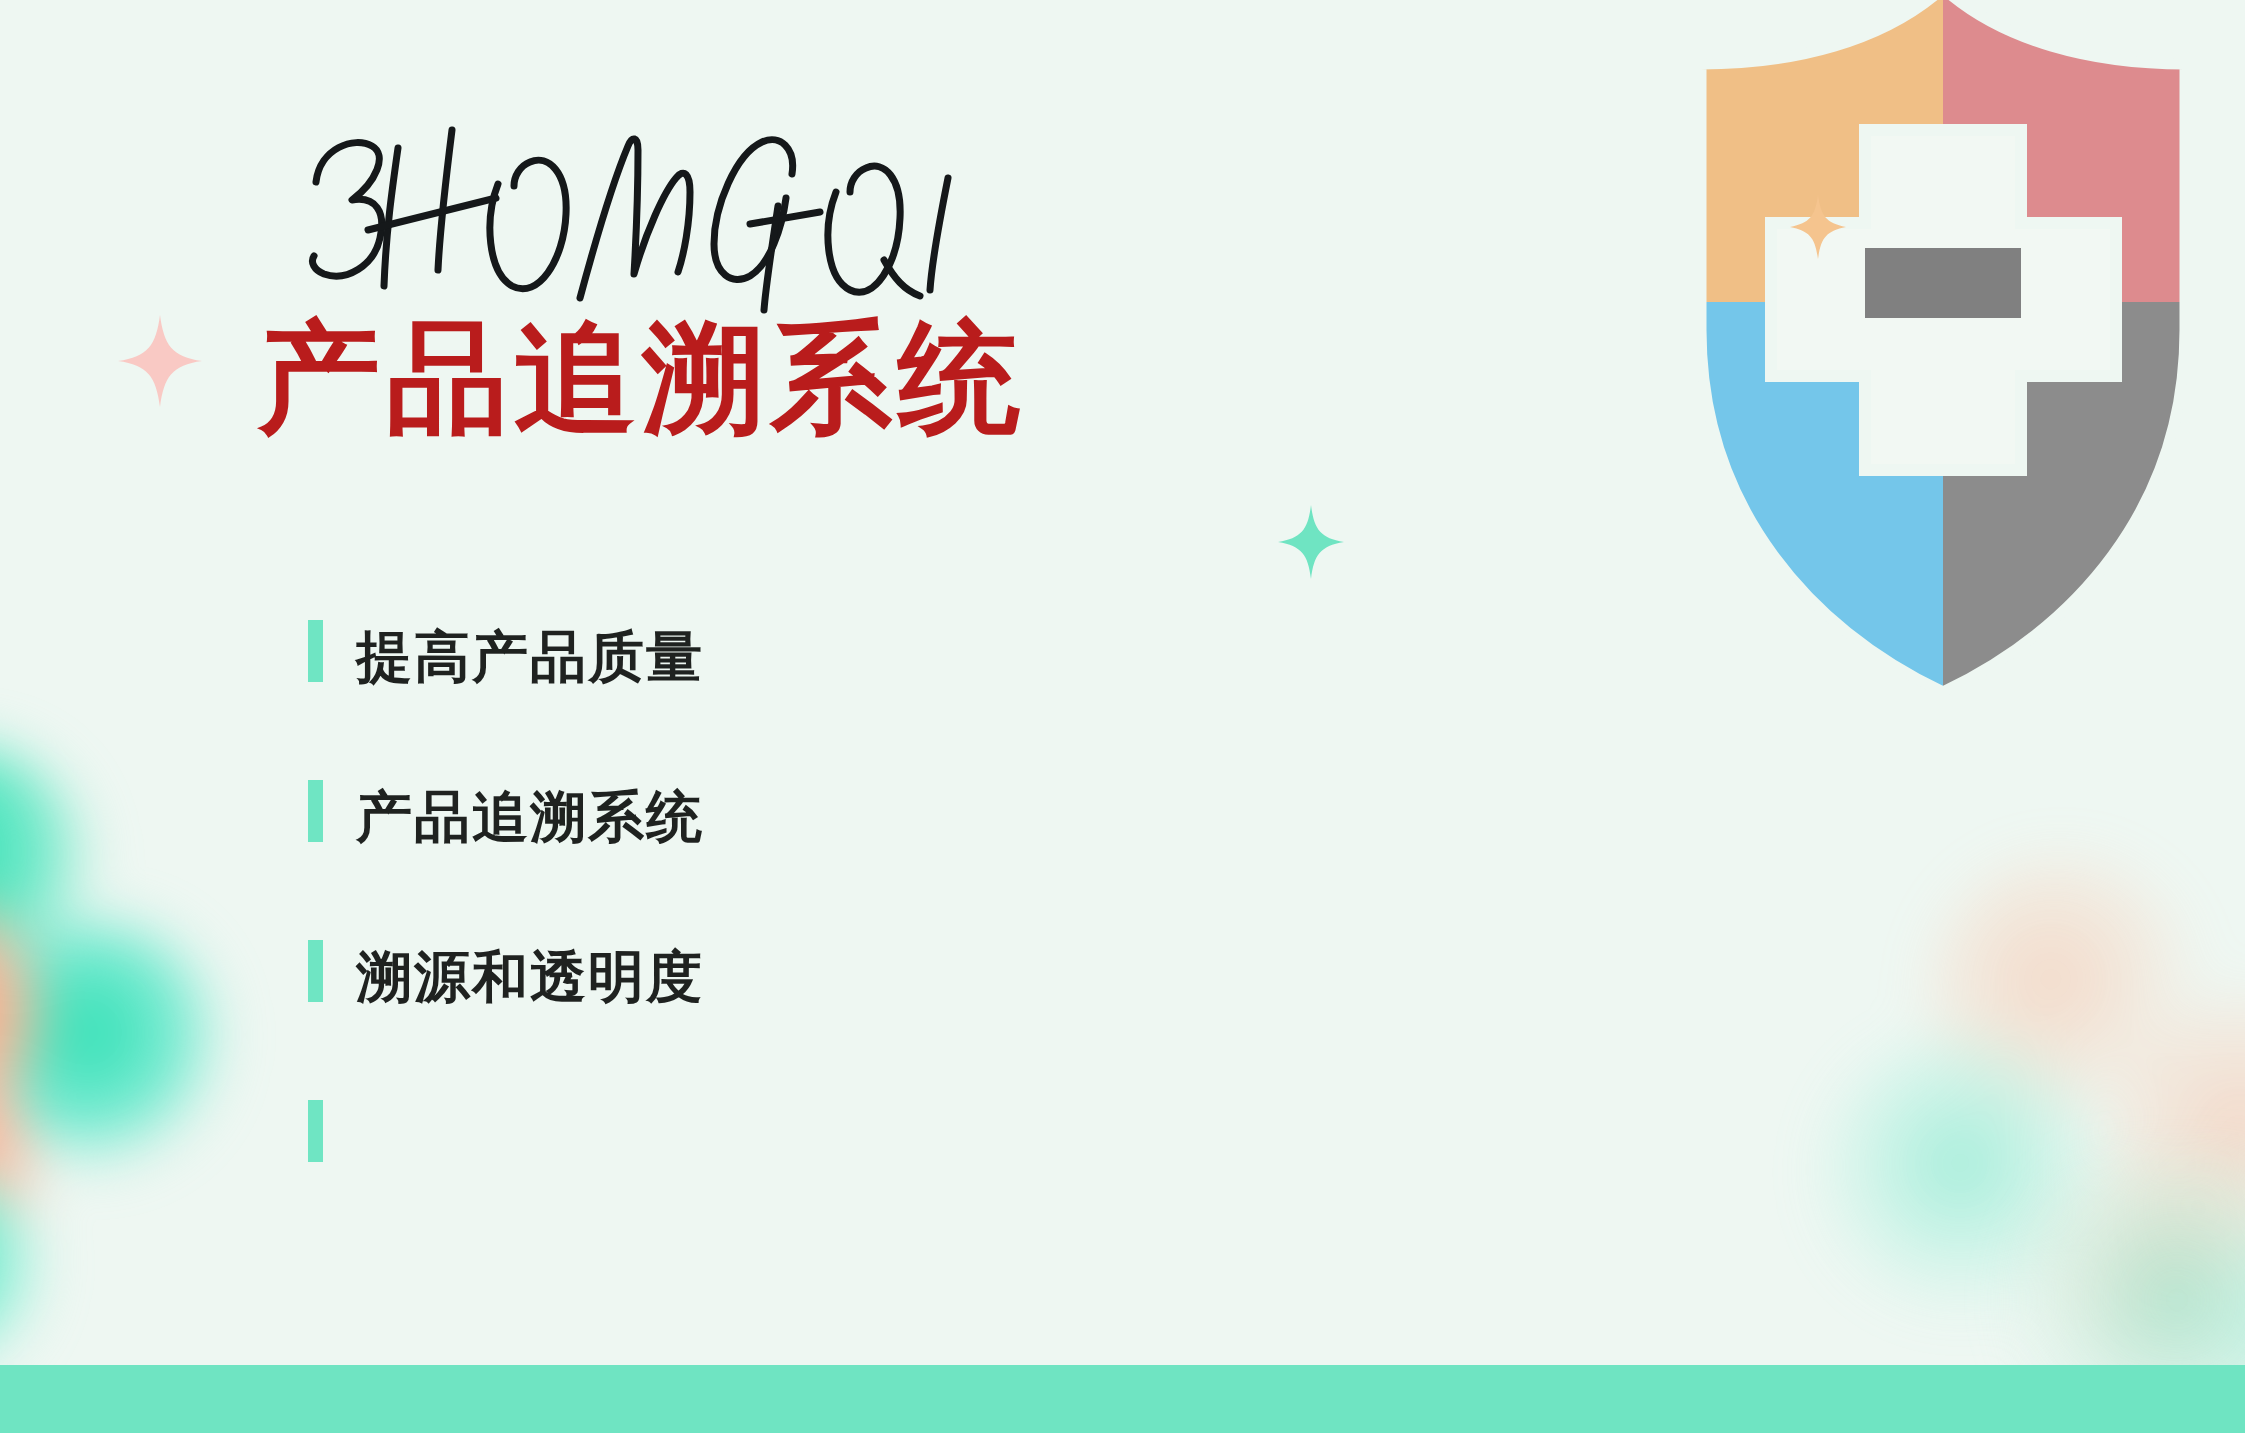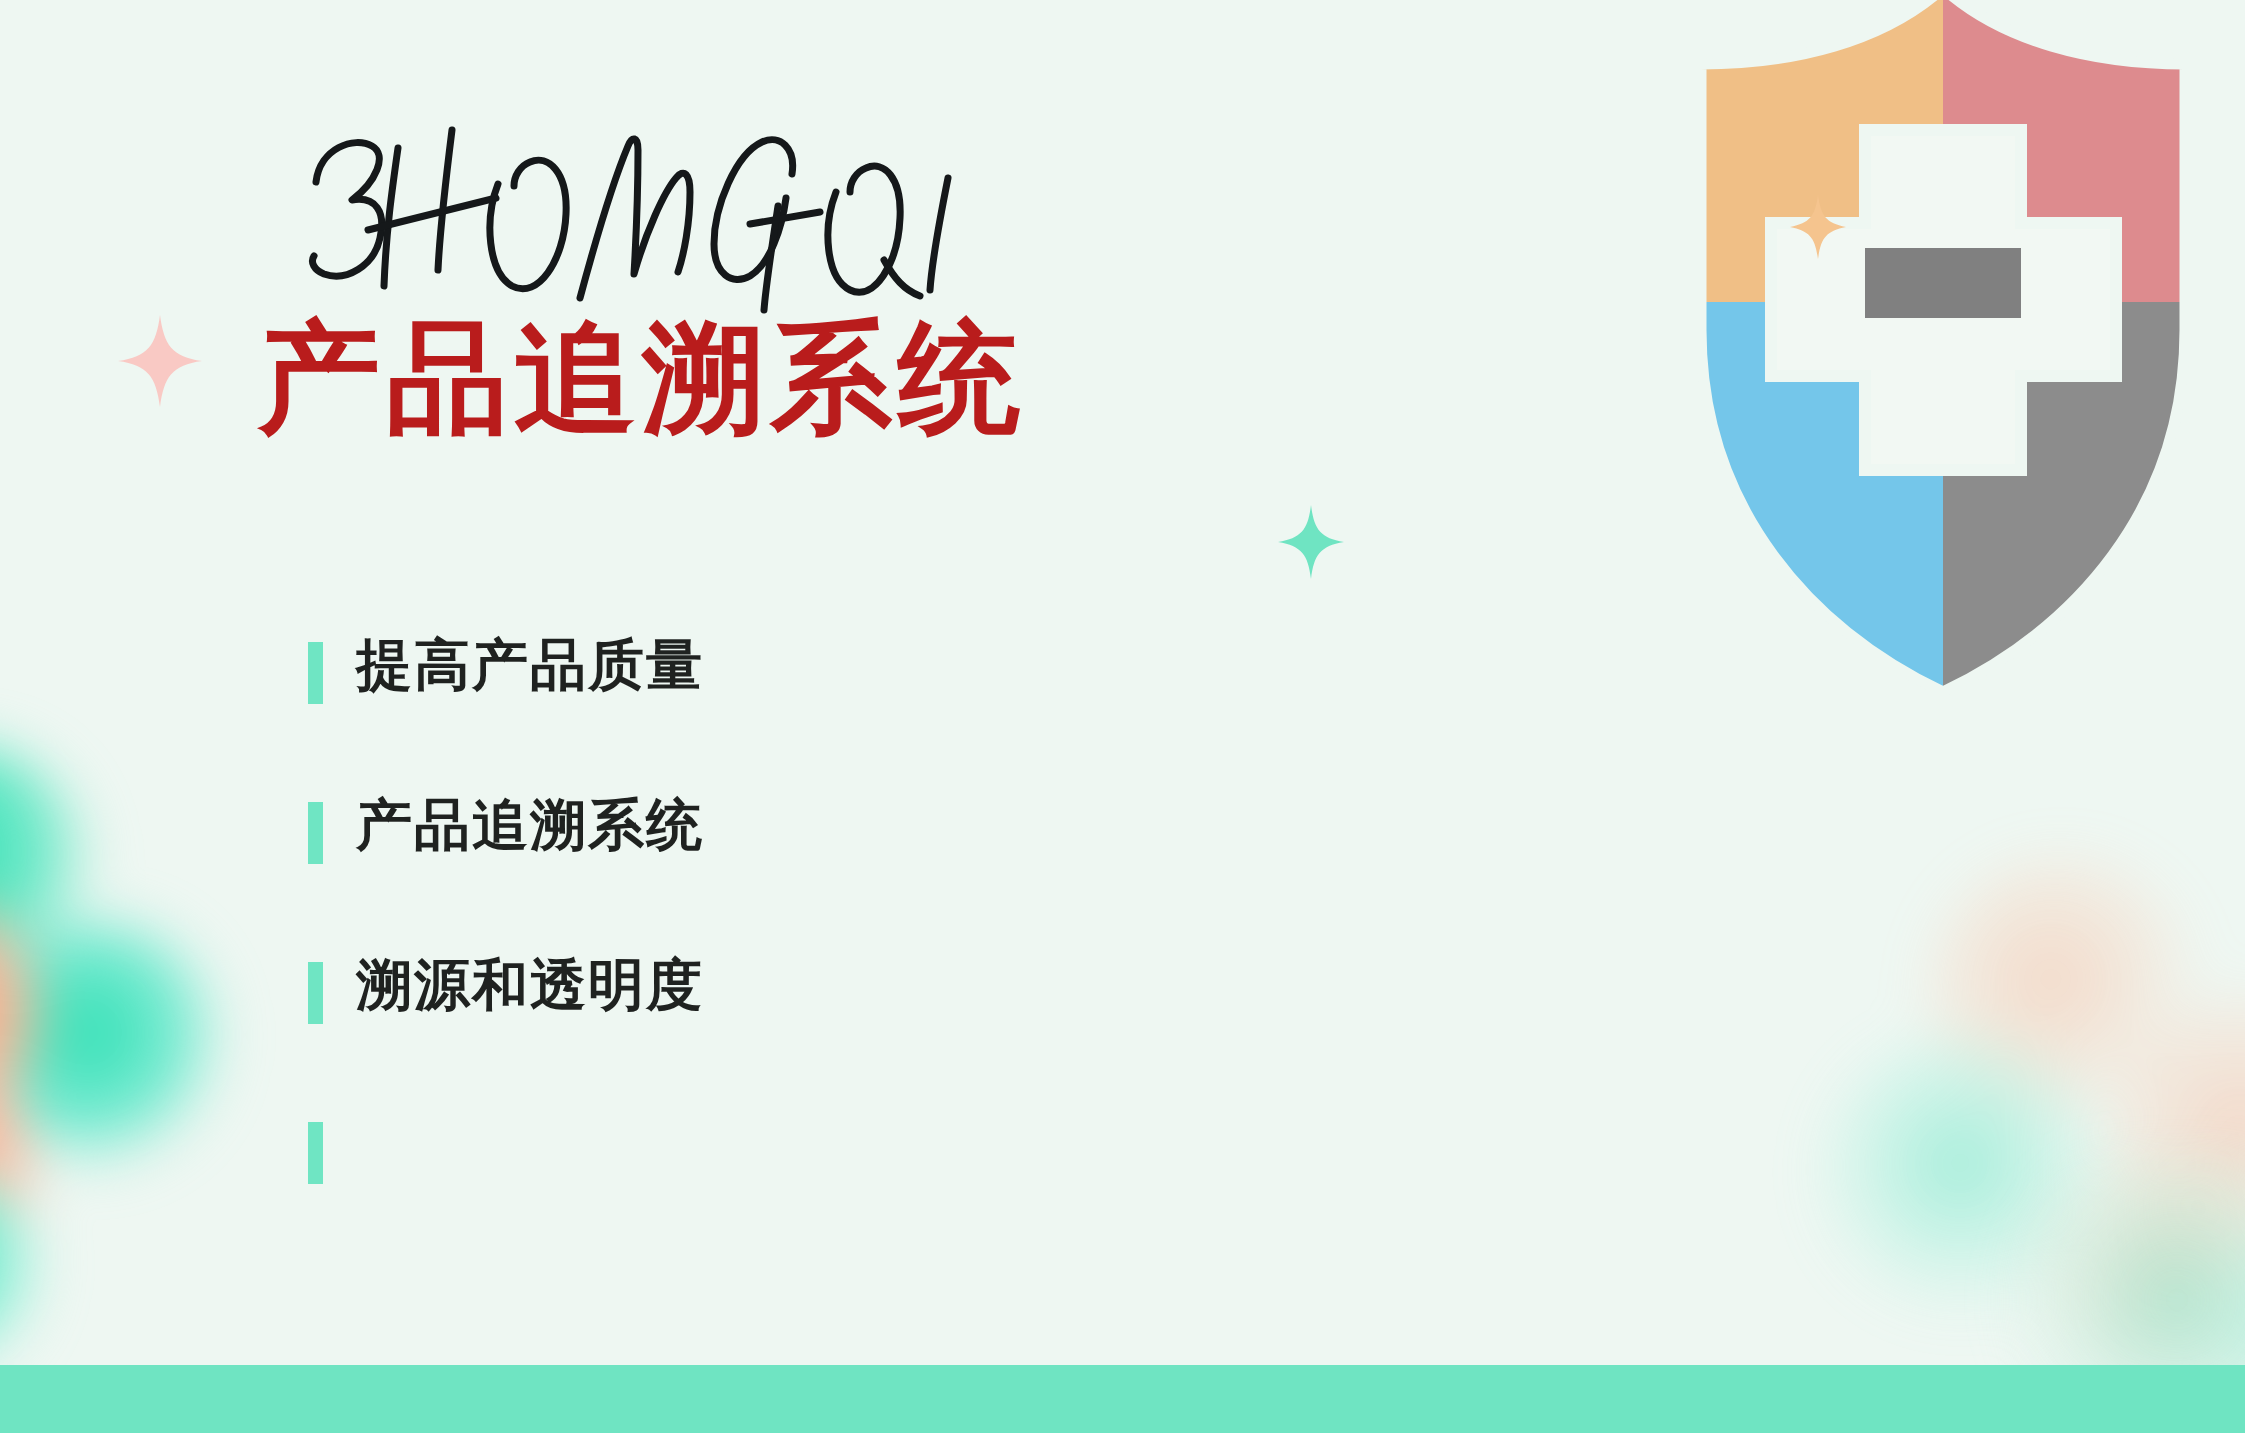--- a/index.html
+++ b/index.html
@@ -84,21 +84,21 @@
 
   
   #bullet-list {
     position: absolute;
     left: 308px;
     top: 620px;
     width: 1000px;
   }
   .bullet-row {
     display: flex;
-    align-items: flex-end;
+    align-items: flex-start;
     height: 84px;
     margin-bottom: 76px;
   }
   .bullet-bar {
     width: 15px;
     height: 62px;
     background: #6fe5c3;
     flex: 0 0 auto;
   }
   .bullet-text {

